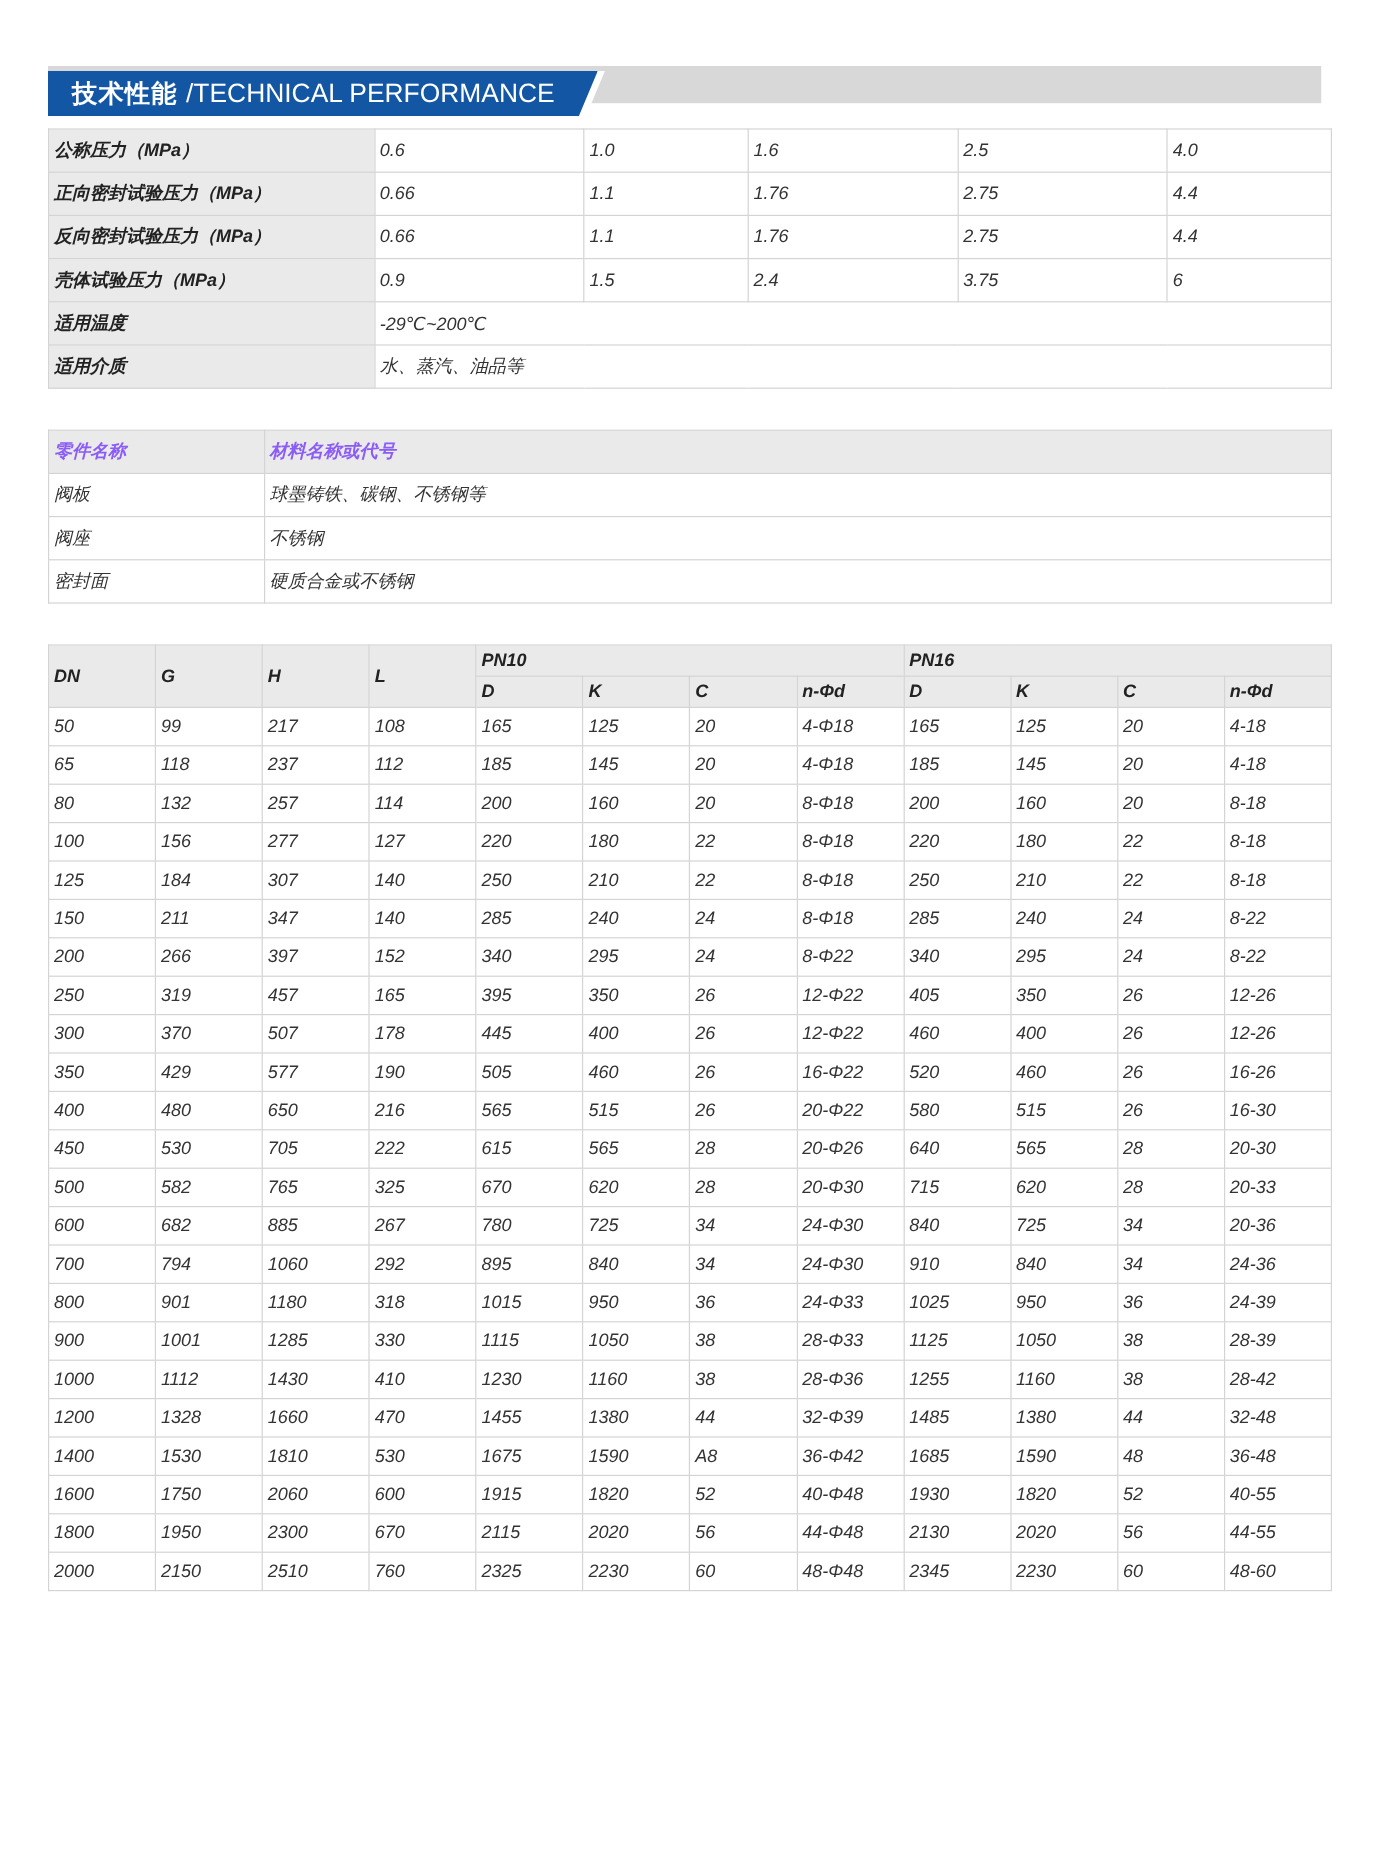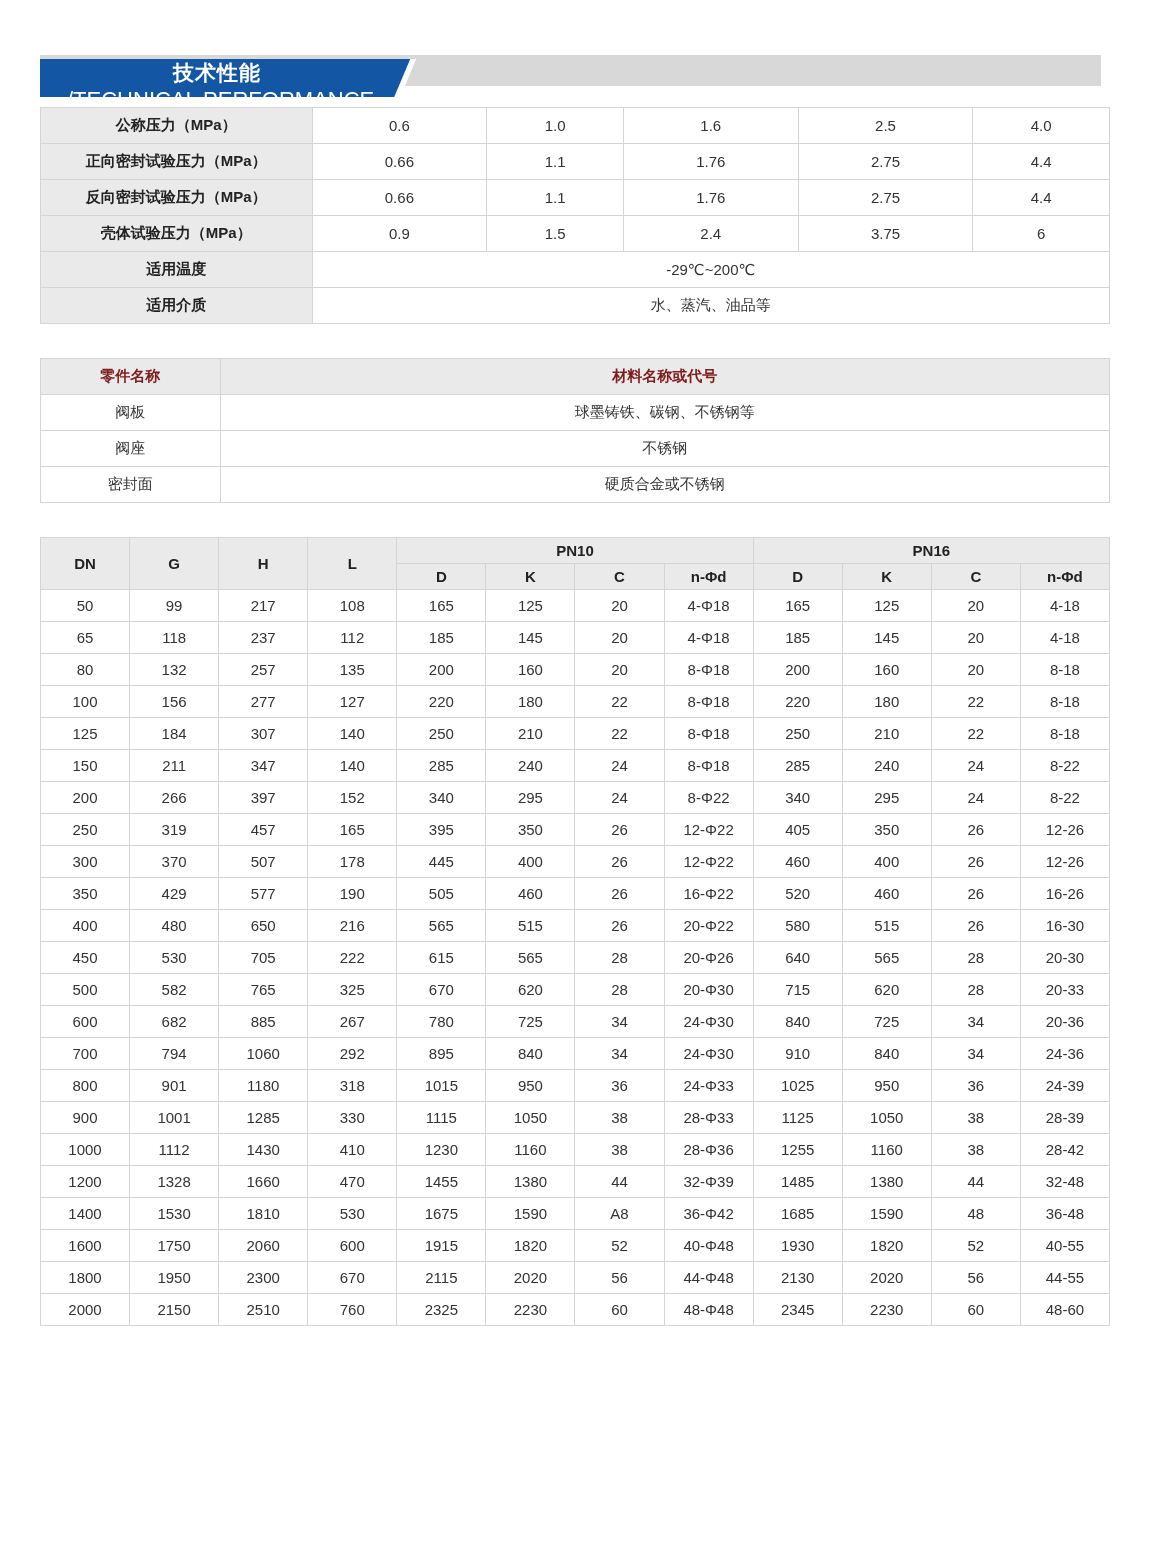--- a/index.html
+++ b/index.html
@@ -7,35 +7,35 @@
   body { font-family:"Liberation Sans","DejaVu Sans",sans-serif; }
   .page { width:1151px; height:1559px; padding:55px 41px 0 40px; overflow:hidden; }
 
   
   .sec-header { position:relative; height:42px; margin-bottom:10px; }
   .gray-band { position:absolute; left:0; right:9px; top:0; height:31px; background:#d8d8d8; }
   .banner-outer { position:absolute; left:0; top:4px; height:38px; background:#fff;
                   padding-right:6px; clip-path:polygon(0 0,100% 0,calc(100% - 16px) 100%,0 100%); }
   .banner { height:38px; background:#1256a4; color:#fff; display:flex; align-items:center;
             padding:0 36px 0 20px; clip-path:polygon(0 0,100% 0,calc(100% - 16px) 100%,0 100%);
-            white-space:nowrap;flex-direction:column; }
+            white-space:nowrap; }
   .banner .zh { font-size:21px; font-weight:bold; letter-spacing:1px; }
   .banner .en { font-size:22px; margin-left:7px; }
 
   section { margin-top:34px; }
   section:first-of-type { margin-top:0; }
 
   
-  .tbl { width:100%; border-collapse:collapse; text-align:center; color:#333; }
+  .tbl { width:100%; border-collapse:collapse; text-align:left; color:#333;font-style:italic; }
   .tbl td, .tbl th { border:1px solid #d4d4d4; padding:0 4px; }
 
   .tech td { height:36px; font-size:15px; }
   .tech .lbl { background:#eaeaea; font-weight:bold; font-size:15px; color:#222; }
 
-  .mat th { height:36px; background:#eaeaea; font-size:15px; font-weight:bold; color:#7f1d1d; }
+  .mat th { height:36px; background:#eaeaea; font-size:15px; font-weight:bold; color:#8b5cf6; }
   .mat td { height:36px; font-size:15px; }
   .mat .c1 { width:16.8%; }
 
   .dims { table-layout:fixed; }
   .dims th { height:26px; background:#eaeaea; font-size:15px; font-weight:bold; color:#222; }
   .dims td { height:32px; font-size:15px; }
 </style>
 </head>
 <body>
 
@@ -178,21 +178,21 @@
             <td>4-Φ18</td>
             <td>185</td>
             <td>145</td>
             <td>20</td>
             <td>4-18</td>
           </tr>
           <tr>
             <td>80</td>
             <td>132</td>
             <td>257</td>
-            <td>135</td>
+            <td>114</td>
             <td>200</td>
             <td>160</td>
             <td>20</td>
             <td>8-Φ18</td>
             <td>200</td>
             <td>160</td>
             <td>20</td>
             <td>8-18</td>
           </tr>
           <tr>

